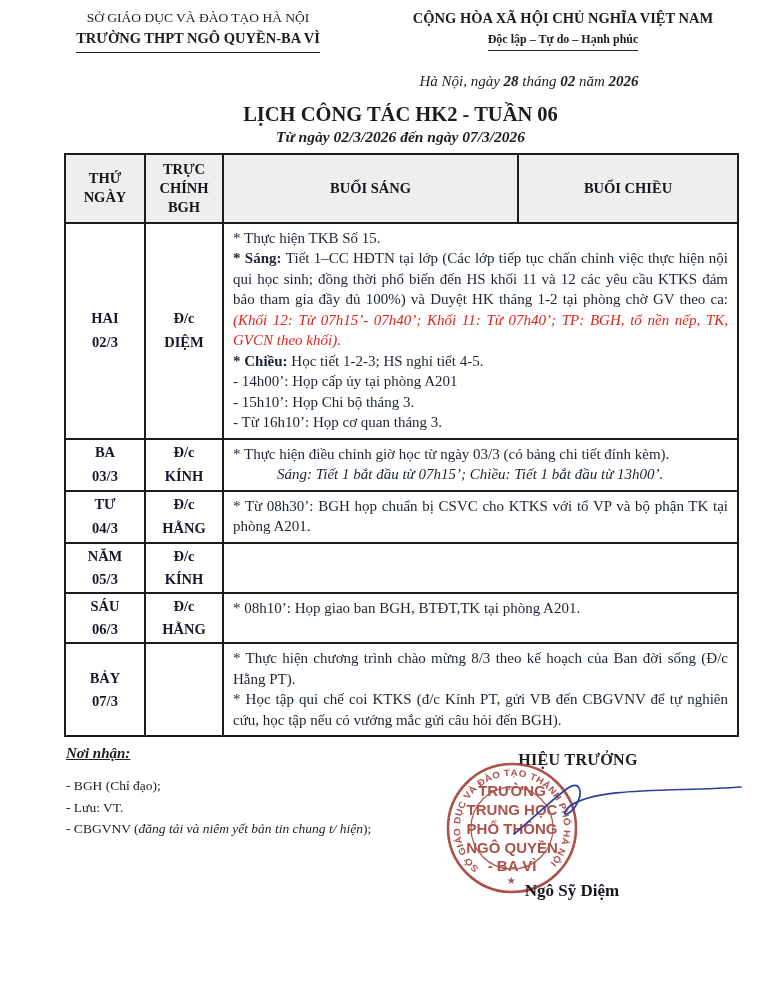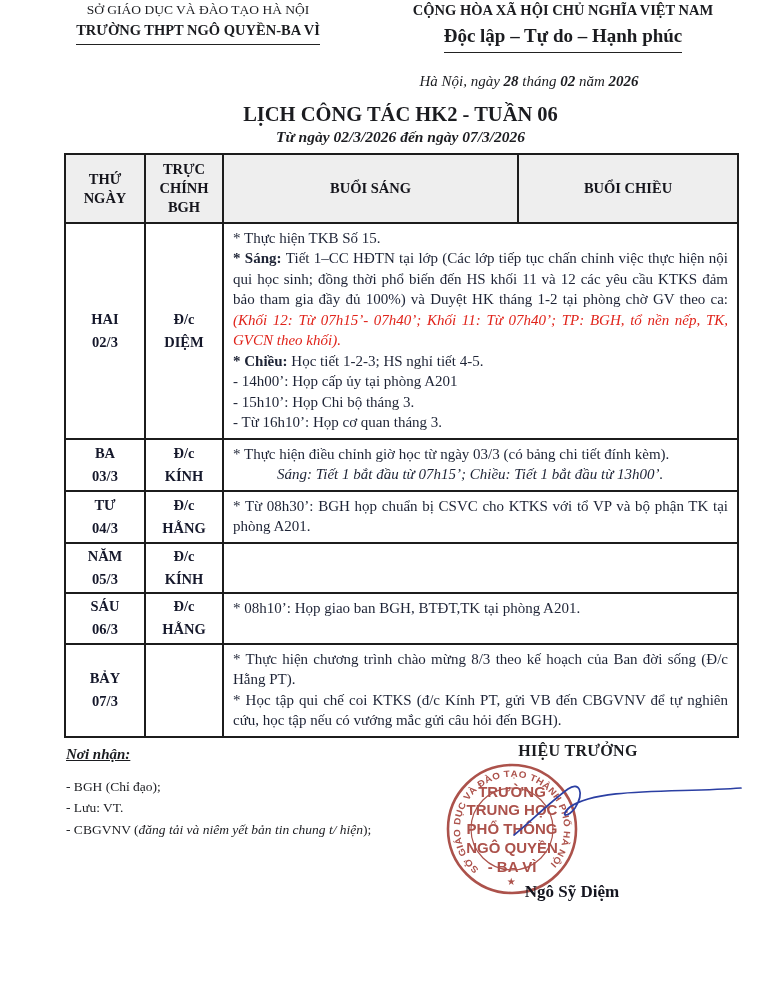--- a/index.html
+++ b/index.html
@@ -1,24 +1,24 @@
 <!DOCTYPE html>
 <html><head>
 <meta charset="utf-8">
 <style>
   html,body{margin:0;padding:0;background:#fff;}
   .page{position:relative;width:783px;height:990px;background:#fff;overflow:hidden;
         font-family:"Liberation Serif",serif;color:#1b1c20;
-        padding:0 46px 0 64px;box-sizing:border-box;}
+        padding:8px 46px 0 64px;box-sizing:border-box;}
   
   .header-row{display:flex;justify-content:space-between;align-items:flex-start;}
   .hdr-left{width:268px;text-align:center;font-size:13.5px;line-height:1.5;}
   .hdr-left .l2{font-size:14.5px;font-weight:bold;}
   .hdr-right{width:348px;text-align:center;font-size:14.5px;font-weight:bold;line-height:1.5;}
-  .hdr-right .l2{font-size:19px;}
+  .hdr-right .l2{font-size:12px;}
   .u-block{display:inline-block;border-bottom:1.6px solid #222;padding-bottom:2px;}
   .date-line{width:348px;margin:20px 0 0 auto;text-align:center;font-size:15px;transform:translateX(-34px);}
   .doc-title{text-align:center;font-weight:bold;font-size:20.5px;margin-top:13px;}
   .doc-subtitle{text-align:center;font-weight:bold;font-style:italic;font-size:15.5px;margin-top:2px;}
   
   .b{font-weight:bold;} .i{font-style:italic;} .r{color:var(--red,#e0241b);}
   
   table.sched{border-collapse:collapse;width:673px;margin-top:7px;table-layout:fixed;}
   .sched th,.sched td{border:2px solid #1c1c1c;}
   .sched th{background:var(--hdrbg,#eee);font-weight:bold;font-size:14.5px;line-height:1.3;
@@ -33,21 +33,21 @@
   tbody tr:nth-child(4){height:42px;} tbody tr:nth-child(5){height:42px;}
   tbody tr:nth-child(6){height:79px;}
   
   .notes{margin:12px 0 0 0;font-size:15.5px;line-height:22px;text-align:justify;text-indent:40px;}
   .notes .lbl{font-weight:bold;text-decoration:underline;text-underline-offset:2px;}
   
   .footer{position:relative;height:242px;margin-top:4px;}
   .recipients{position:absolute;left:2px;top:4px;}
   .recipients .lbl{font-weight:bold;font-style:italic;text-decoration:underline;font-size:15px;}
   .recipients-list{margin-top:13px;font-size:13.5px;line-height:1.6;}
-  .sign-role{position:absolute;left:384px;top:0;width:260px;text-align:center;
+  .sign-role{position:absolute;left:384px;top:10px;width:260px;text-align:center;
              font-weight:bold;font-size:16px;letter-spacing:.3px;}
   .stamp{position:absolute;left:381px;top:20px;width:134px;height:134px;opacity:.93;}
   .stamp svg{position:absolute;inset:0;}
   .stamp-center{position:absolute;inset:0;display:flex;flex-direction:column;align-items:center;
                 justify-content:center;text-align:center;font-family:"Liberation Sans",sans-serif;
                 font-weight:bold;font-size:15px;line-height:1.25;color:var(--stamp,#a6453e);
                 padding-top:2px;}
   .stamp-star{position:absolute;left:46%;bottom:9px;color:var(--stamp,#a6453e);font-size:10px;
               font-family:"DejaVu Sans",sans-serif;}
   .sig-ink{position:absolute;left:448px;top:0;width:232px;height:100px;}

